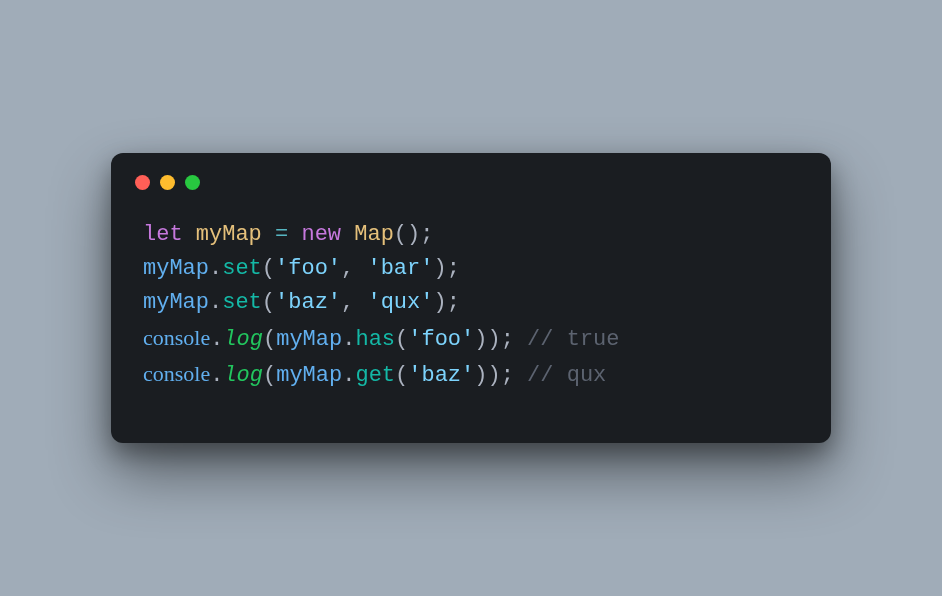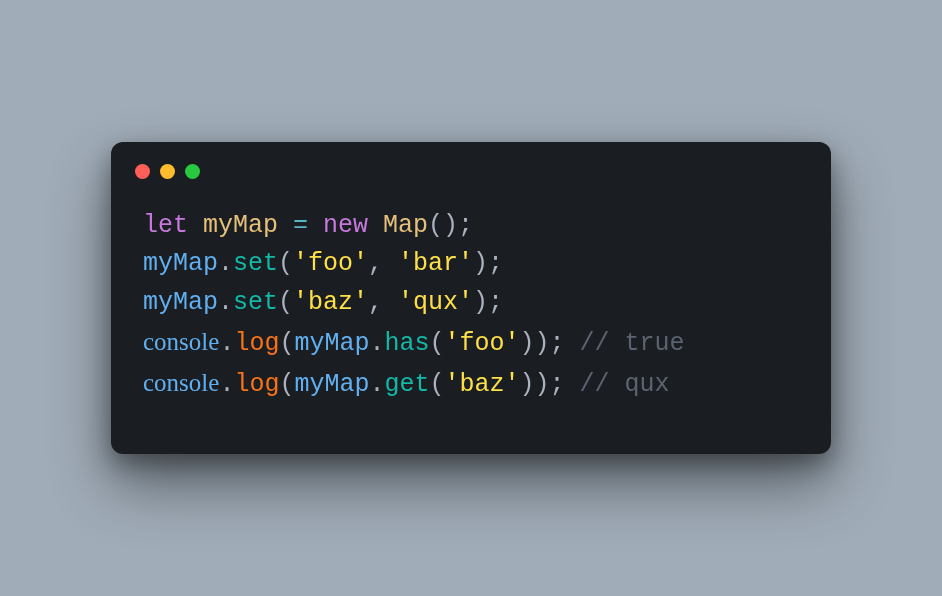--- a/index.html
+++ b/index.html
@@ -24,36 +24,36 @@
     padding: 0 24px 28px 24px;
   }
   .dot {
     width: 15px; height: 15px; border-radius: 50%;
   }
   .dot.red { background: #ff5f57; }
   .dot.yellow { background: #febc2e; }
   .dot.green { background: #28c840; }
   .code {
     padding: 0 32px;
-    font-size: 25px;
+    font-size: 22px;
     line-height: 1.55;
     white-space: pre;
     color: #c8ccd0;
   }
   .tok-keyword { color: #c678dd; }
   .tok-def    { color: #e5c07b; }
   .tok-var    { color: #61afef; }
   .tok-op     { color: #56b6c2; }
   .tok-punct  { color: #abb2bf; }
   .tok-new    { color: #c678dd; }
   .tok-class  { color: #e5c07b; }
   .tok-method { color: #14b8a6; }
-  .tok-str    { color: #fde047; }
+  .tok-str    { color: #7dd3fc; }
   .tok-obj    { color: #61afef; font-family: Liberation Serif, serif; }
-  .tok-call   { color: #f97316; }
+  .tok-call   { color: #22c55e; font-style: italic; }
   .tok-comment{ color: #5c6370; text-align: right; }
   .line { display: block; }
 </style>
 </head>
 <body>
 
 <div class="window">
   <div class="titlebar">
     <div class="dot red"></div>
     <div class="dot yellow"></div>

